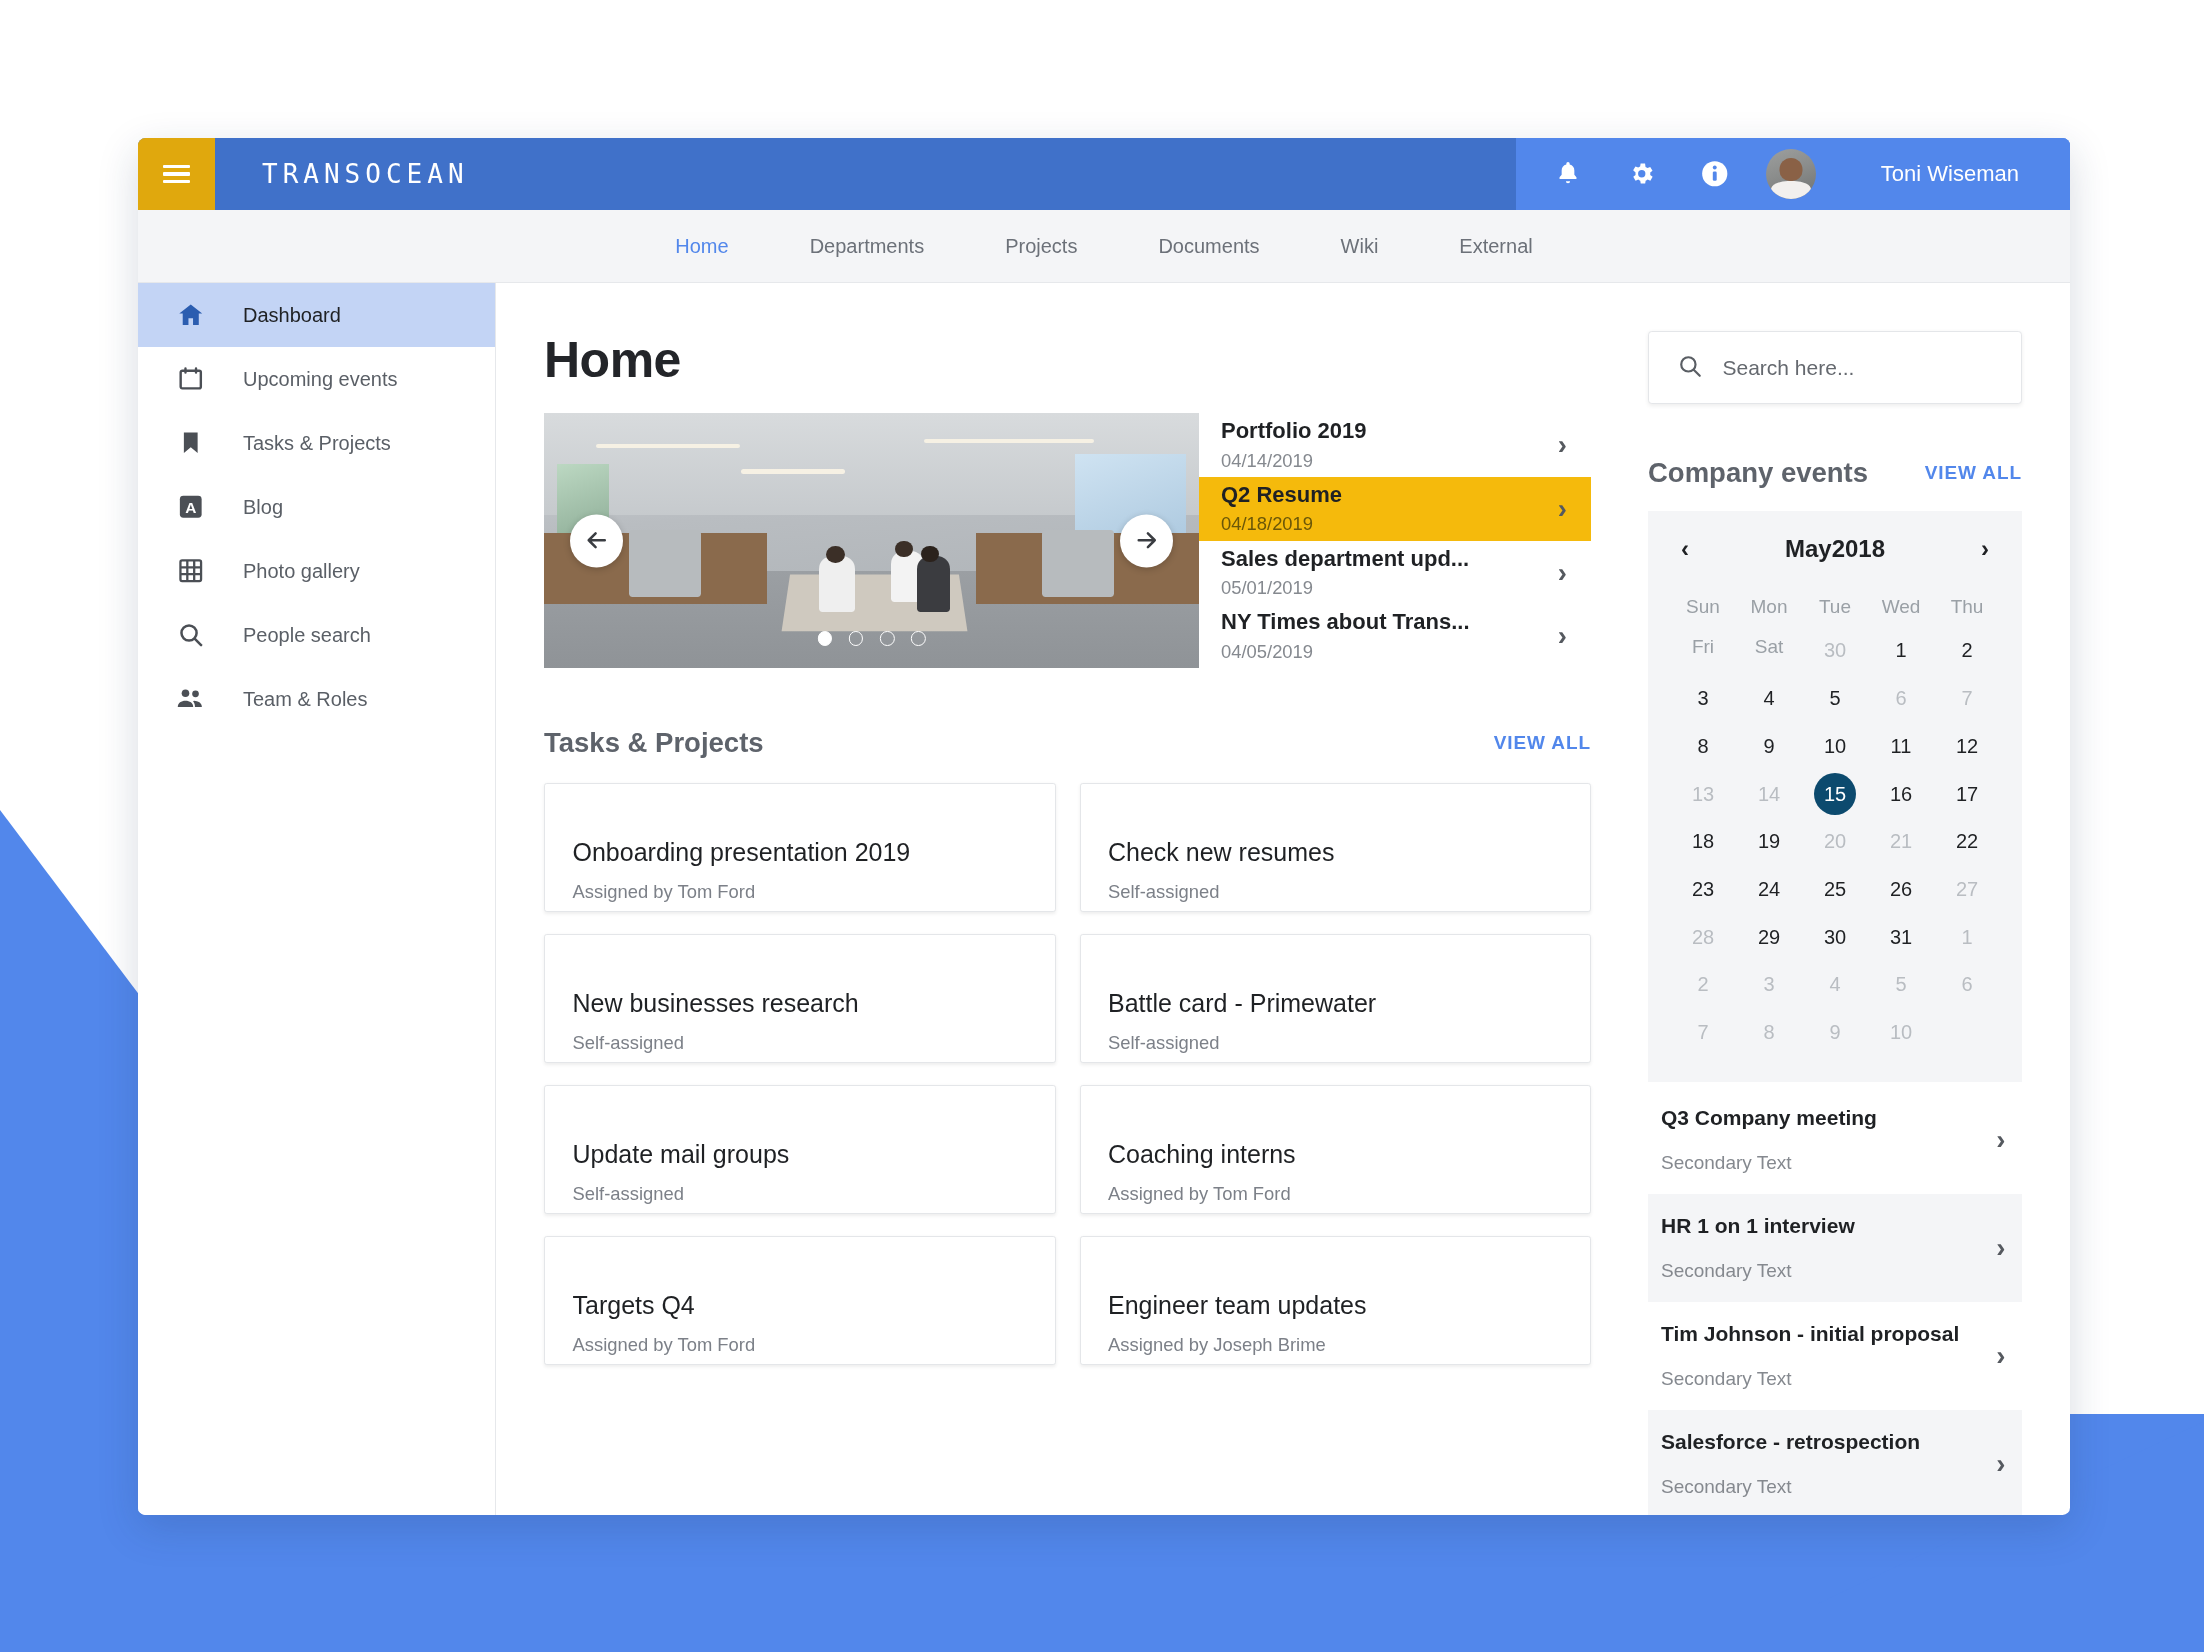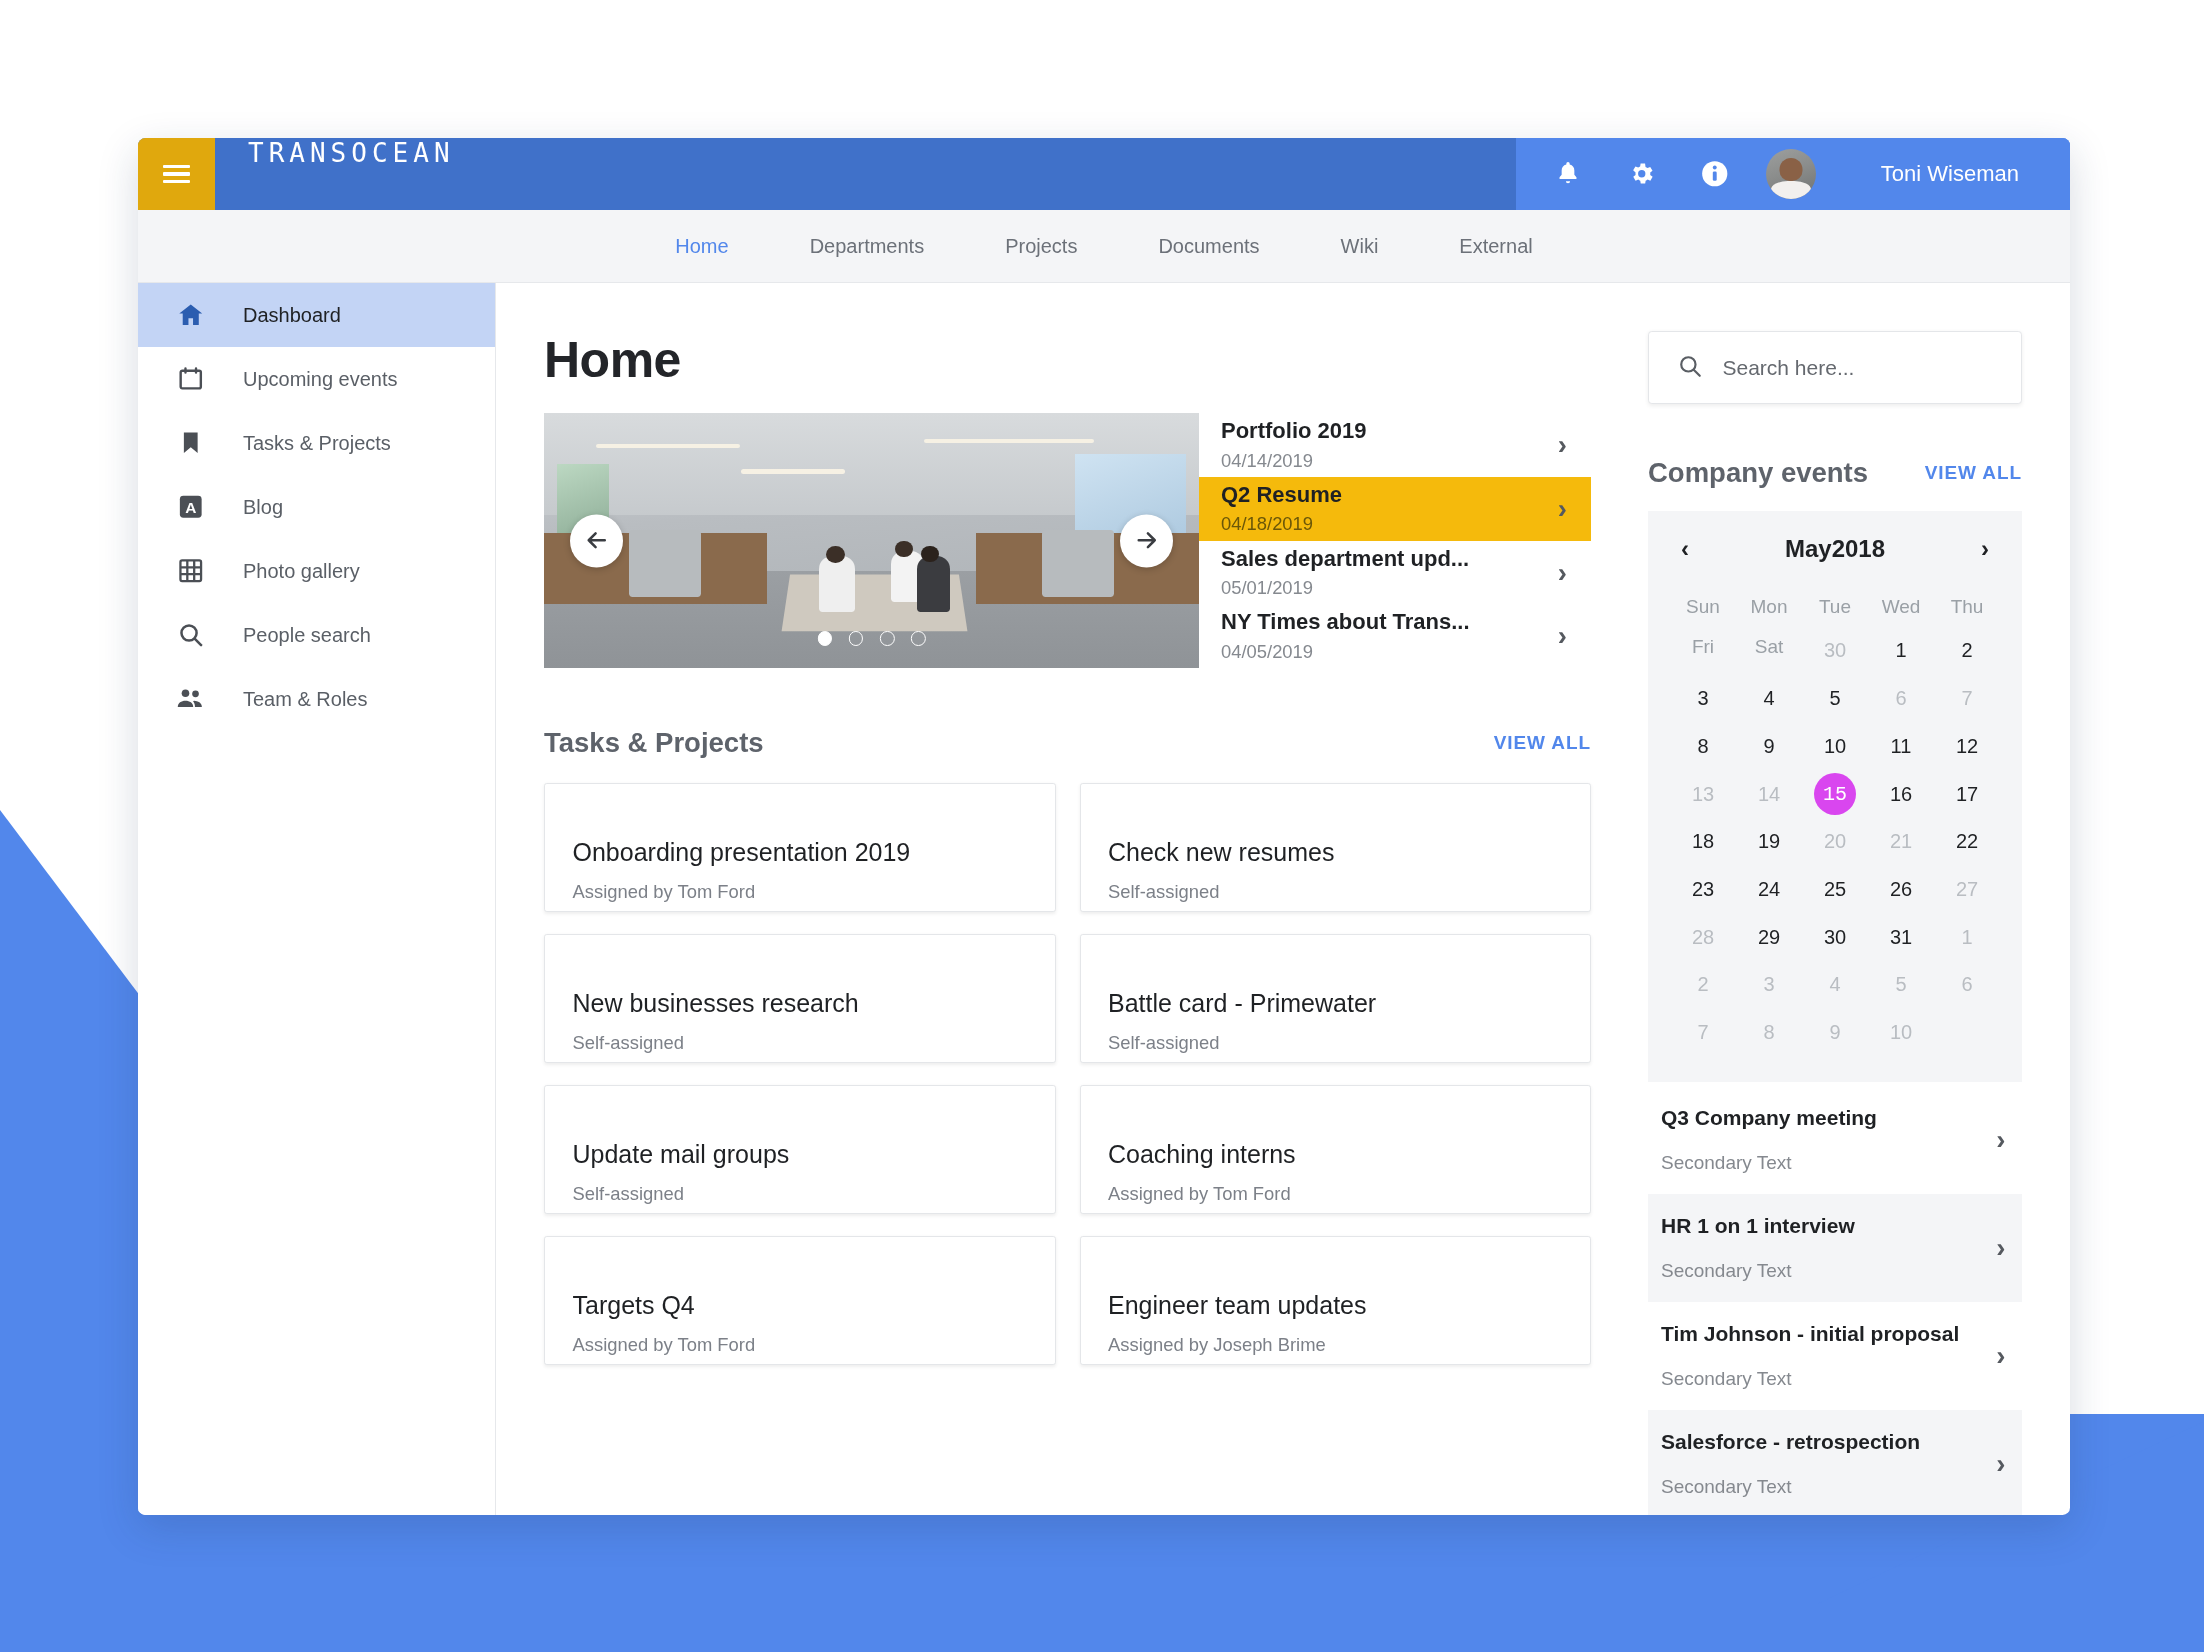--- a/index.html
+++ b/index.html
@@ -43,21 +43,21 @@
     display: flex; flex-direction: column;
   }
 
   
   .topbar { height: 72px; display: flex; background: #5287EB; flex: 0 0 72px; }
   .burger {
     width: 77px; background: #E0A80D; display: flex;
     align-items: center; justify-content: center; cursor: pointer;
   }
   .burger span { display: block; width: 27.5px; height: 3.7px; background: #fff; margin: 3.7px 0; border-radius: 0.9px; }
-  .brandzone { flex: 1; display: flex; background: #4071C9; padding-left: 33px; }
+  .brandzone { flex: 1; display: flex; align-items: center; background: #4071C9; padding-left: 47px; }
   .brand {
     color: #fff; font-size: 26px; letter-spacing: 5px; font-weight: 400;
     font-family: "DejaVu Sans Mono", monospace;
   }
   .hdr-right {
     display: flex; align-items: center; gap: 42px; padding-right: 51px;
     background: #5287EB; padding-left: 37px;
   }
   .hdr-icon { width: 31px; height: 31px; display: flex; align-items: center; justify-content: center; cursor: pointer; }
   .hdr-icon svg { display: block; }
@@ -182,22 +182,22 @@
   .cal-month { font-size: 24px; font-weight: bold; color: #1F2124; }
   .cal-arrow { font-size: 24px; color: #1F2124; font-weight: bold; cursor: pointer; line-height: 1; }
   .cal-grid { display: grid; grid-template-columns: repeat(5, 1fr); row-gap: 3.7px; margin-top: 16.5px; }
   .cal-dow { text-align: center; font-size: 19px; color: #9AA0A6; padding: 7.3px 0; }
   .cal-day {
     height: 44px; display: flex; align-items: center; justify-content: center;
     font-size: 20px; color: #1F2124; cursor: pointer;
   }
   .cal-day.mute { color: #B9BDC2; }
   .cal-day.sel span {
-    width: 42px; height: 42px; border-radius: 50%; background: #d946ef; color: #fff;
-    display: flex; align-items: center; justify-content: center; font-family: Liberation Mono, monospace;
+    width: 42px; height: 42px; border-radius: 50%; background: #0c4a6e; color: #fff;
+    display: flex; align-items: center; justify-content: center;
   }
   .evlist { margin-top: 3.7px; }
   .evitem {
     display: flex; align-items: center; justify-content: space-between;
     padding: 20px 16.5px 20px 13px; cursor: pointer; background: #fff;
   }
   .evitem.alt { background: #F4F5F7; }
   .evitem .et { font-size: 21px; font-weight: bold; color: #1F2124; }
   .evitem .es { font-size: 19px; color: #85898F; margin-top: 22px; }
 </style>

